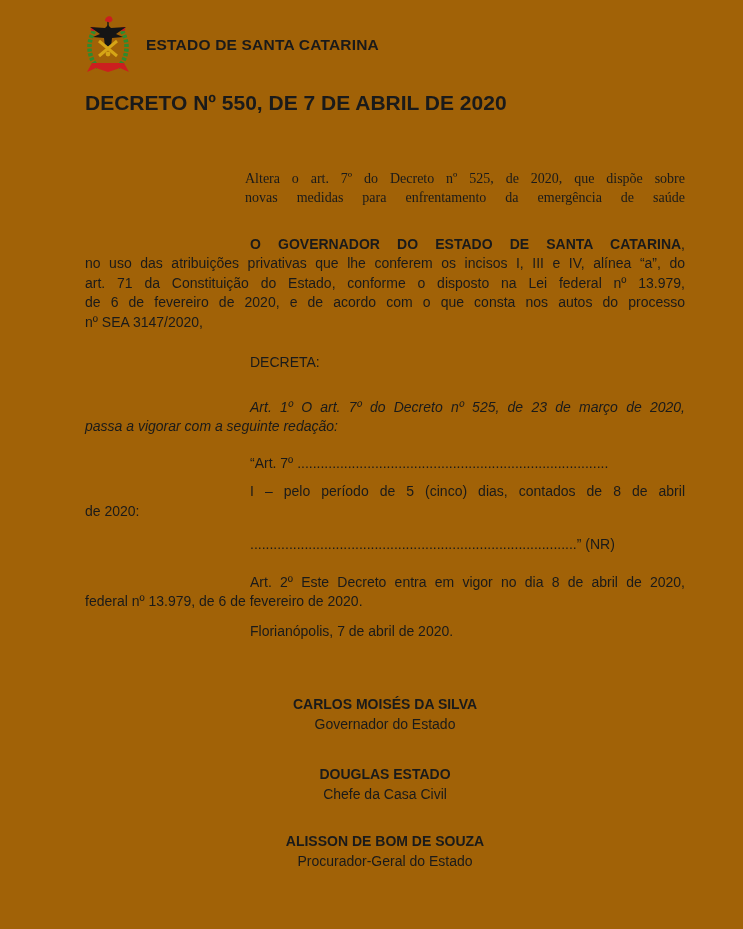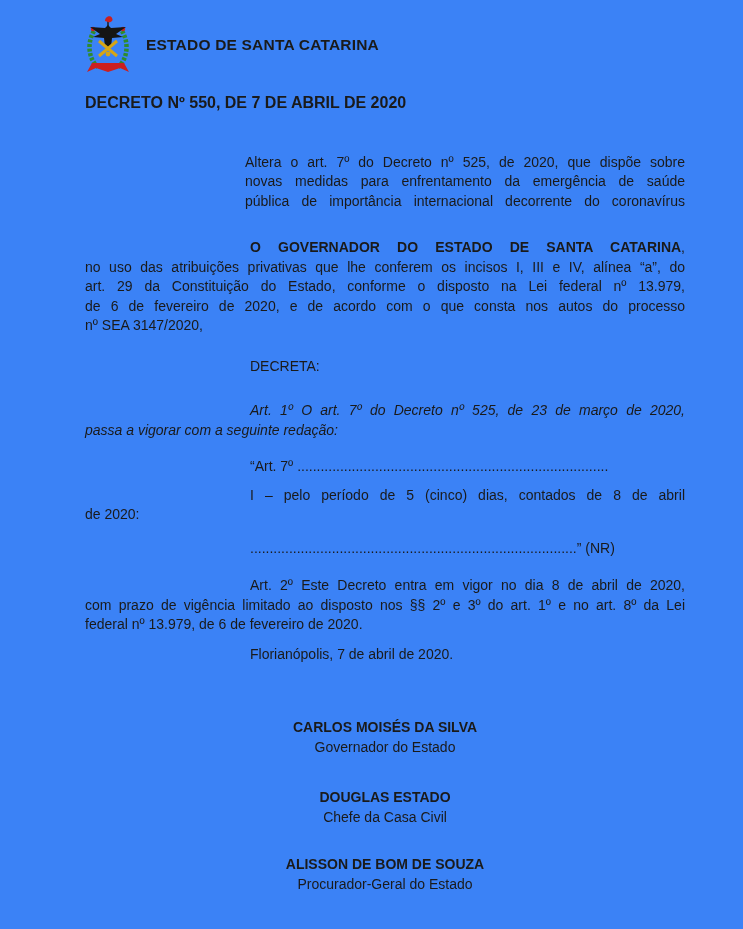--- a/index.html
+++ b/index.html
@@ -1,49 +1,49 @@
 <!DOCTYPE html>
 <html lang="pt"><head>
 <meta charset="utf-8">
 <style>
   html, body { margin: 0; padding: 0; background: #ffffff; }
   .page {
     position: relative;
     width: 743px;
     height: 929px;
     box-sizing: border-box;
-    background: #3b82f6;
+    background: #a16207;
     padding: 14px 58px 0 85px;
     font-family: "Liberation Sans", "DejaVu Sans", sans-serif;
     font-size: 14px;
     line-height: 19.5px;
     color: #1a1a1a;
     overflow: hidden;
   }
   .header { display: flex; align-items: center; height: 62px; }
   .arms { width: 46px; height: 62px; flex: 0 0 46px; }
   .org-name {
     margin-left: 15px;
     font-size: 15.5px;
     font-weight: bold;
     letter-spacing: 0.2px;
     white-space: nowrap;
   }
   .decree-title {
     margin: 17px 0 0 0;
-    font-size: 16px;
+    font-size: 21px;
     font-weight: bold;
     line-height: 19.5px;
     white-space: nowrap;
   }
   p { margin: 0; }
   .line { text-align: left; }
   .fill { text-align: justify; text-align-last: justify; }
   .first-indent { padding-left: 165px; }
-  .ementa { margin: 40px 0 0 160px; }
+  .ementa { margin: 56px 0 0 160px; font-family: Liberation Serif, serif; }
   .preamble { margin-top: 27px; }
   .decreta { margin-top: 21px; font-weight: normal; padding-left: 165px; }
   .art1 { margin-top: 25px; font-style: italic; }
   .quoteline { margin-top: 17px; padding-left: 165px; white-space: nowrap; overflow: hidden; }
   .inciso { margin-top: 9px; }
   .closeline { margin-top: 14px; padding-left: 165px; white-space: nowrap; overflow: hidden; }
   .art2 { margin-top: 18px; }
   .placedate { margin-top: 10px; padding-left: 165px; }
   .signatures { text-align: center; }
   .sig { line-height: 19.5px; }
@@ -77,27 +77,26 @@
       <path d="M7 49 L39 49 L44 58 L35 54 L23 58 L11 54 L2 58 Z" fill="#cc1f1f"></path>
     </svg>
     <div class="org-name">ESTADO DE SANTA CATARINA</div>
   </div>
 
   <h1 class="decree-title">DECRETO Nº 550, DE 7 DE ABRIL DE 2020</h1>
 
   <div class="ementa">
     <div class="line fill">Altera o art. 7º do Decreto nº 525, de 2020, que dispõe sobre</div>
     <div class="line fill">novas medidas para enfrentamento da emergência de saúde</div>
-    <div class="line fill">pública de importância internacional decorrente do coronavírus</div>
   </div>
 
   <div class="preamble">
     <div class="line fill first-indent"><strong>O GOVERNADOR DO ESTADO DE SANTA CATARINA</strong><span>,</span></div>
     <div class="line fill">no uso das atribuições privativas que lhe conferem os incisos I, III e IV, alínea “a”, do</div>
-    <div class="line fill">art. 29 da Constituição do Estado, conforme o disposto na Lei federal nº 13.979,</div>
+    <div class="line fill">art. 71 da Constituição do Estado, conforme o disposto na Lei federal nº 13.979,</div>
     <div class="line fill">de 6 de fevereiro de 2020, e de acordo com o que consta nos autos do processo</div>
     <div class="line">nº SEA 3147/2020,</div>
   </div>
 
   <p class="decreta">DECRETA:</p>
 
   <div class="art1">
     <div class="line fill first-indent">Art. 1º O art. 7º do Decreto nº 525, de 23 de março de 2020,</div>
     <div class="line">passa a vigorar com a seguinte redação:</div>
   </div>
@@ -106,21 +105,20 @@
 
   <div class="inciso">
     <div class="line fill first-indent">I – pelo período de 5 (cinco) dias, contados de 8 de abril</div>
     <div class="line">de 2020:</div>
   </div>
 
   <p class="closeline"><span>....................................................................................</span><span>” (NR)</span></p>
 
   <div class="art2">
     <div class="line fill first-indent">Art. 2º Este Decreto entra em vigor no dia 8 de abril de 2020,</div>
-    <div class="line fill">com prazo de vigência limitado ao disposto nos §§ 2º e 3º do art. 1º e no art. 8º da Lei</div>
     <div class="line">federal nº 13.979, de 6 de fevereiro de 2020.</div>
   </div>
 
   <p class="placedate">Florianópolis, 7 de abril de 2020.</p>
 
   <div class="signatures">
     <div class="sig sig-1">
       <div class="name">CARLOS MOISÉS DA SILVA</div>
       <div class="role">Governador do Estado</div>
     </div>

